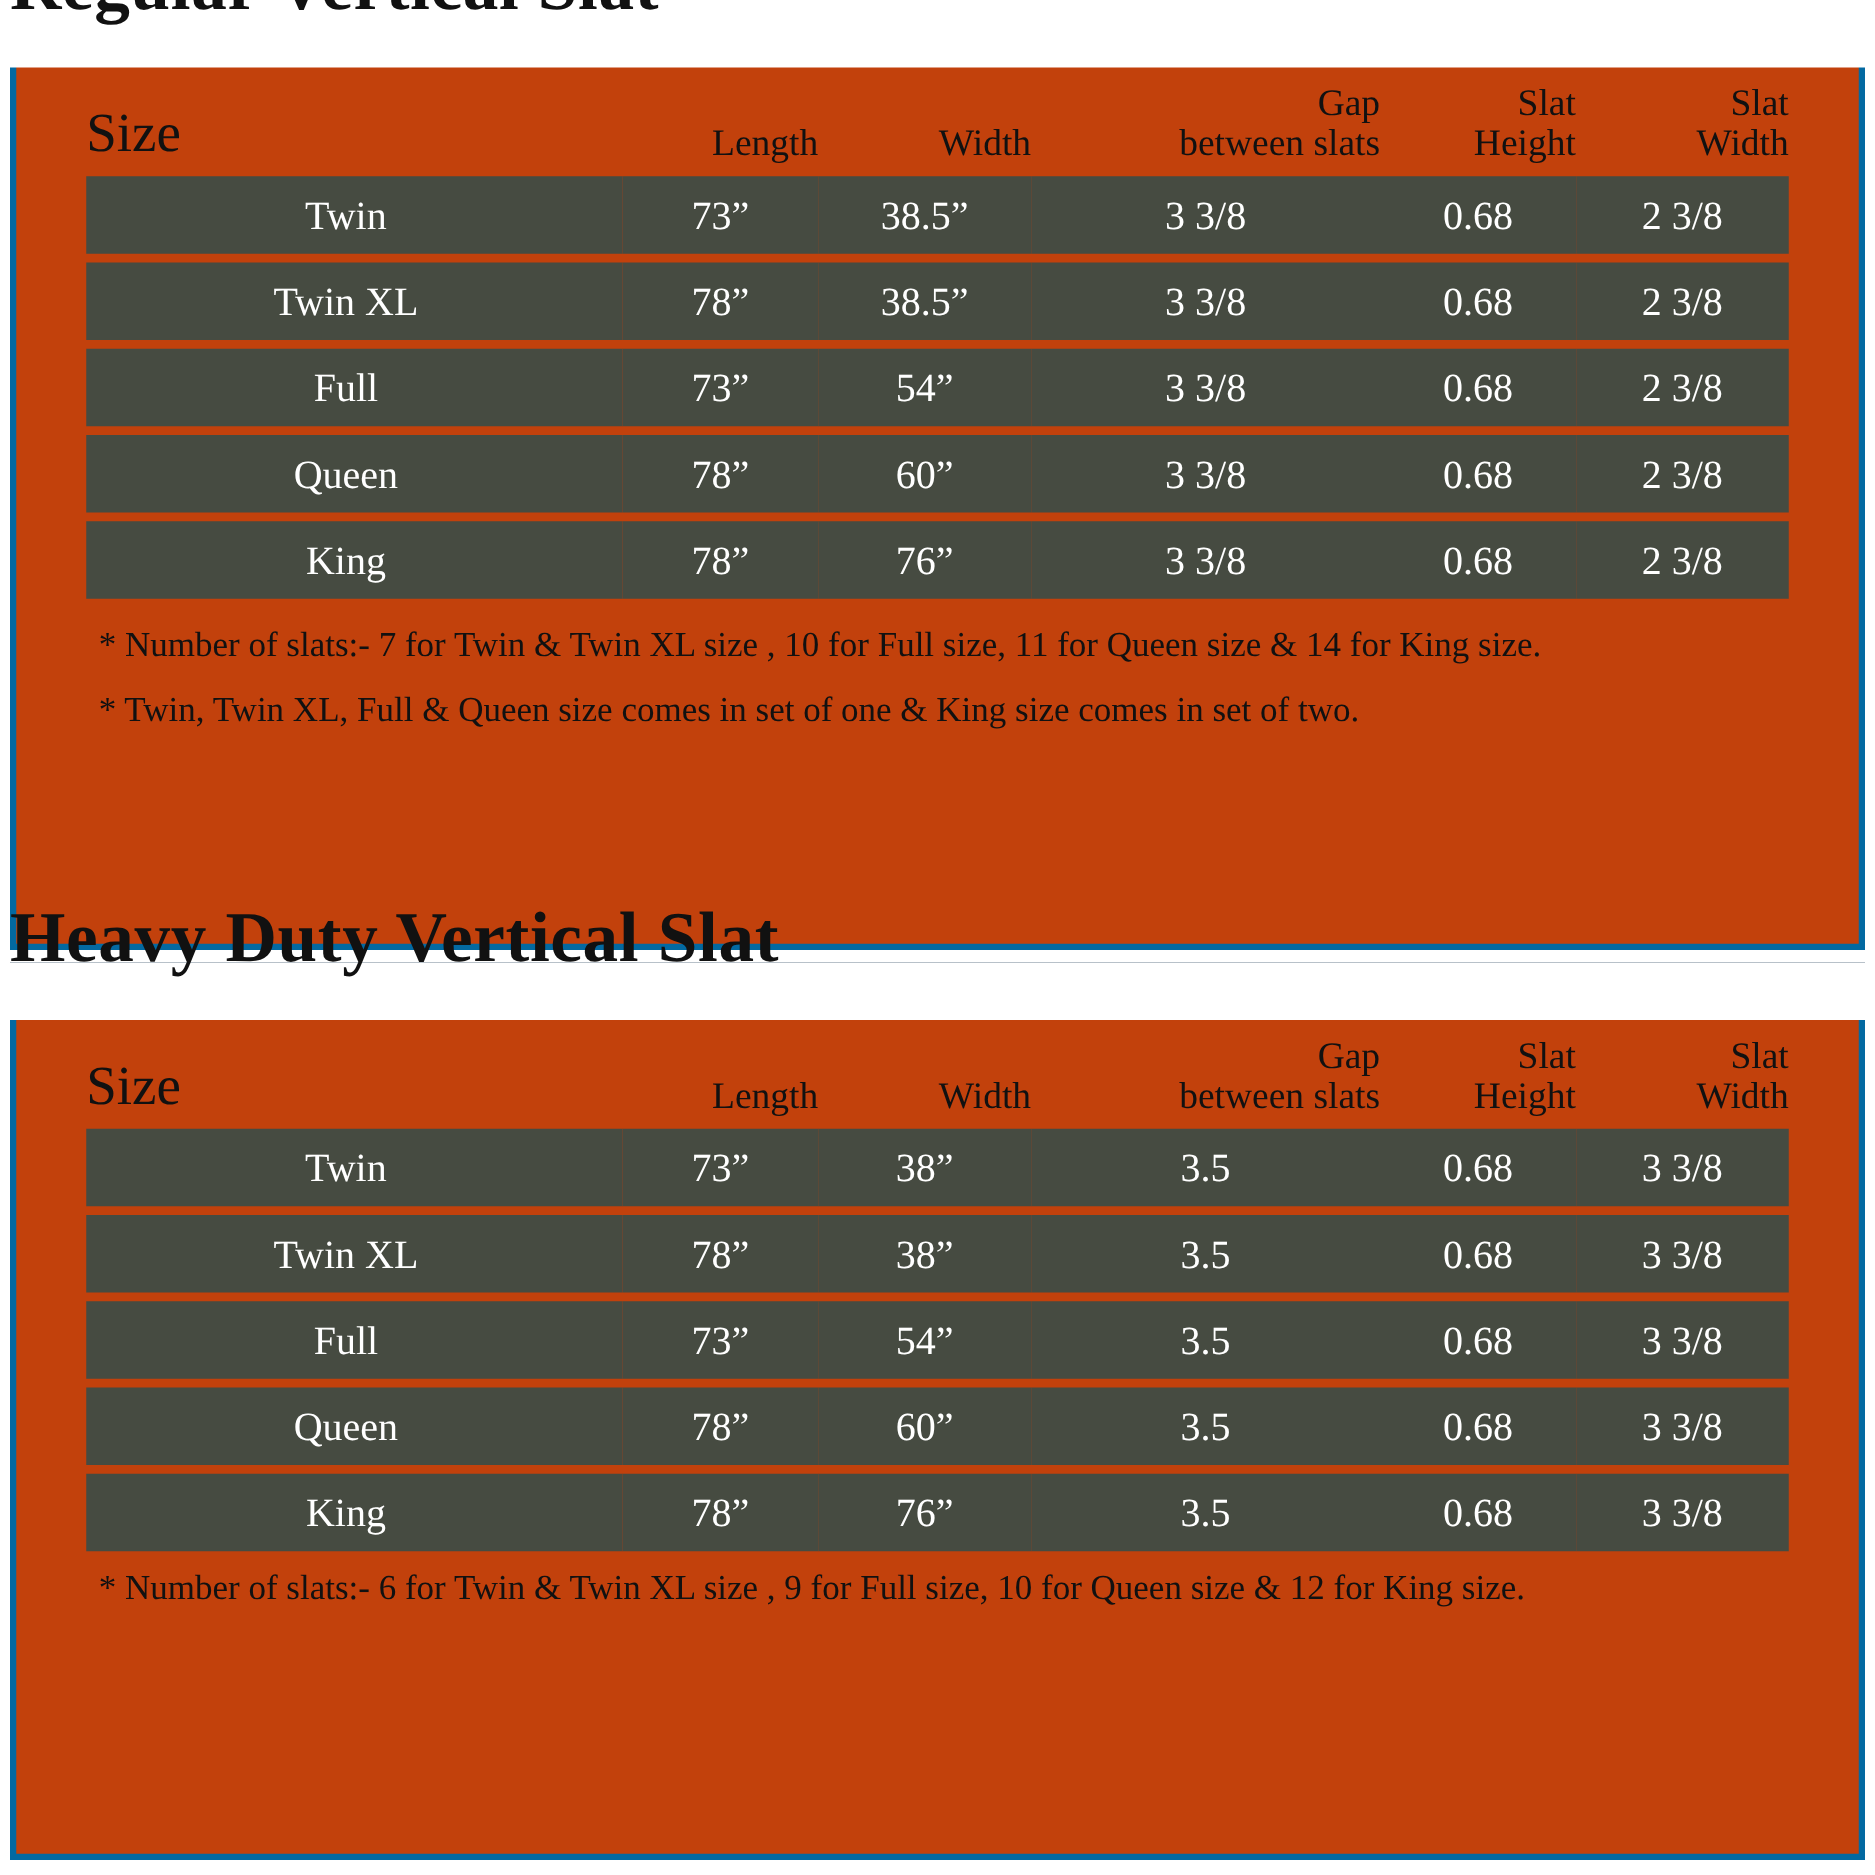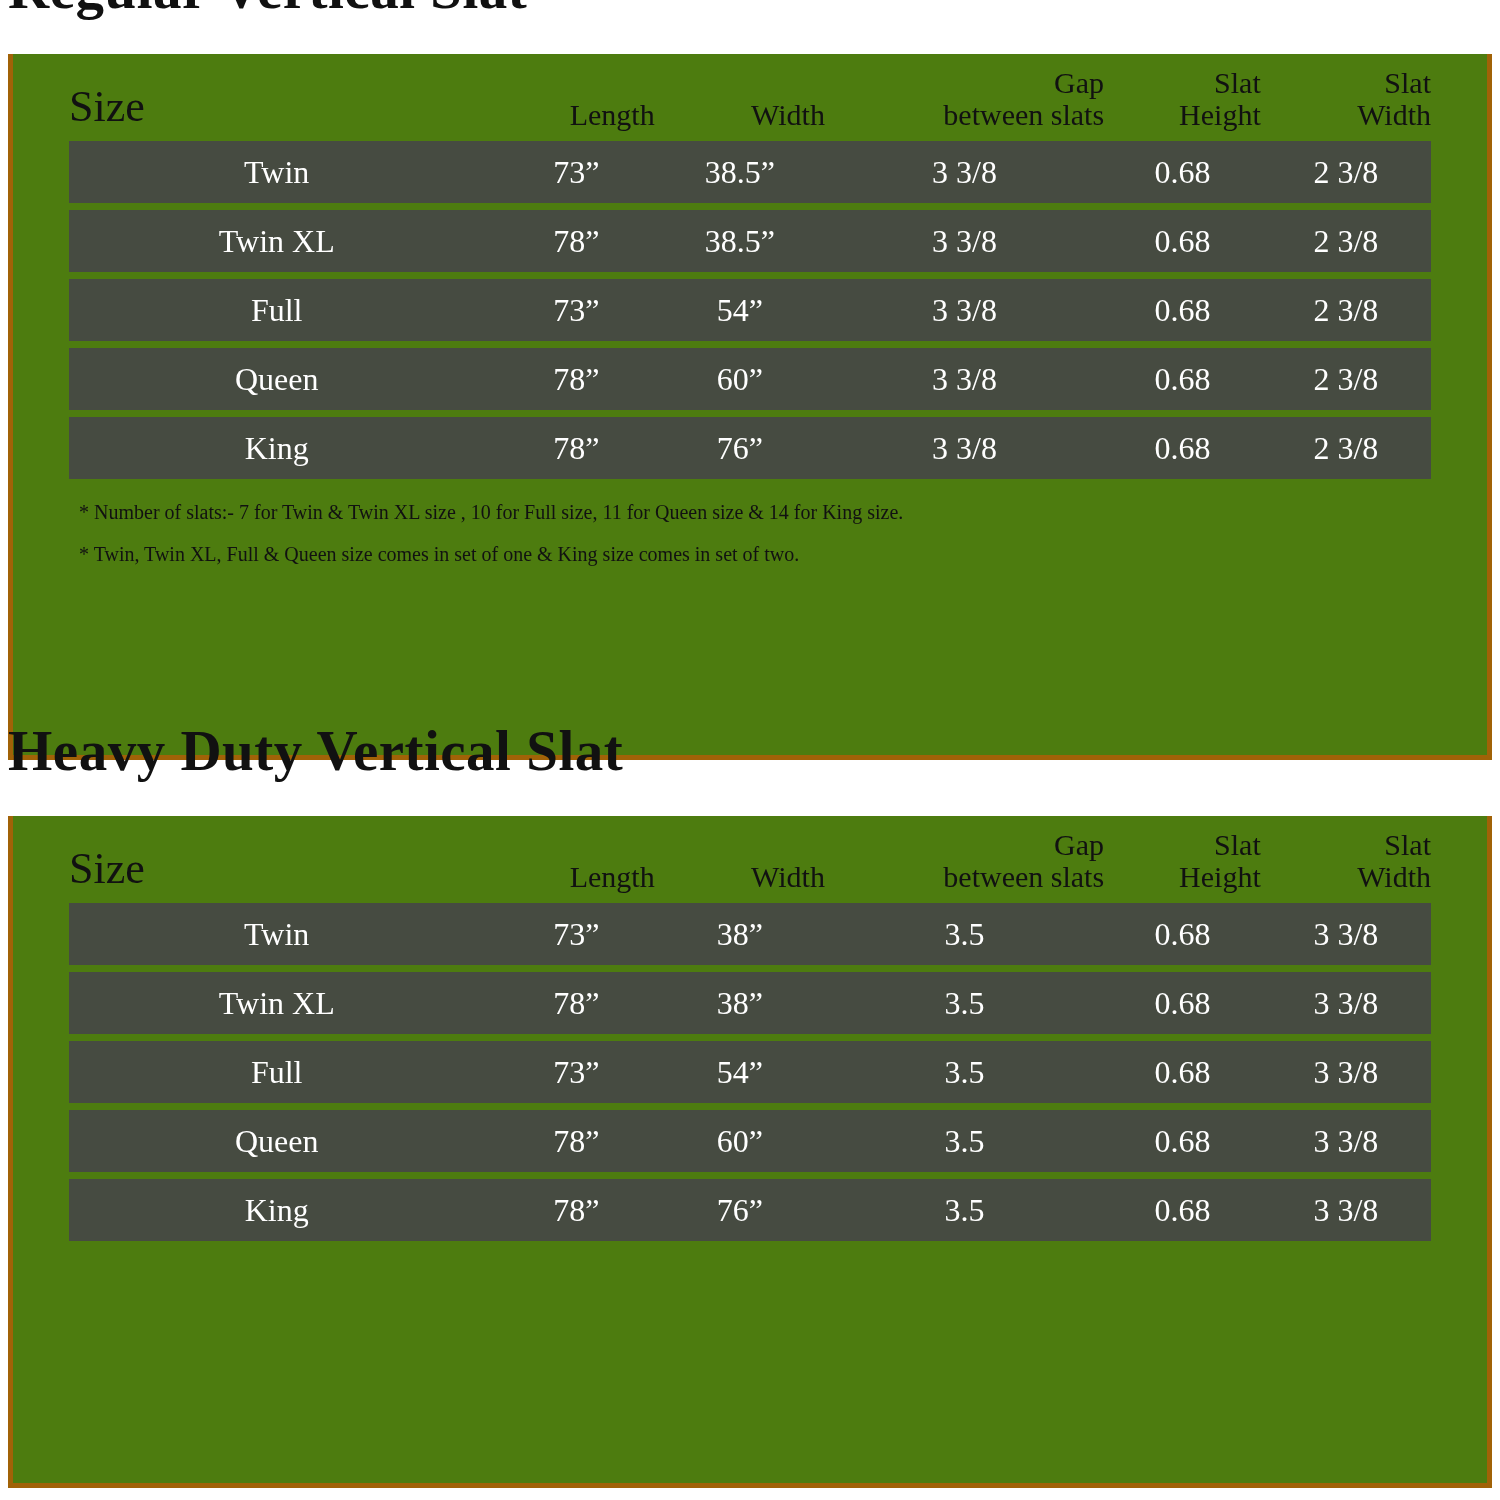--- a/index.html
+++ b/index.html
@@ -18,22 +18,22 @@
     width: 1500px;
     height: 1500px;
     box-sizing: border-box;
     padding: 0;
     background: #ffffff;
   }
   
   .section {
     position: relative;
     box-sizing: border-box;
-    border: 5px solid #a16207;
-    background: #4d7c0f;
+    border: 5px solid #0369a1;
+    background: #c2410c;
     margin: 0 8px;
   }
   .section.first {
     margin-top: 8px;
     height: 752px;
   }
   .section.second {
     margin-top: 10px;
     height: 718px;
   }
@@ -98,21 +98,21 @@
   
   td.spacer {
     background: transparent;
     width: 10px;
     padding: 0;
   }
   .notes {
     padding: 14px 0 0 10px;
   }
   .note {
-    font-size: 20px;
+    font-size: 28px;
     color: #111111;
     margin: 0 0 18px 0;
     line-height: 1.2;
   }
   .second .notes { padding-top: 6px; }
   .second .note { margin-bottom: 14px; }
 </style>
 </head>
 <body>
 
@@ -287,17 +287,18 @@
             <td>78”</td>
             <td>76”</td>
             <td>3.5</td>
             <td>0.68</td>
             <td>3 3/8</td>
           </tr>
         </tbody>
       </table>
 
       <div class="notes">
+        <p class="note">* Number of slats:- 6 for Twin &amp; Twin XL size , 9 for Full size, 10 for Queen size &amp; 12 for King size.</p>
       </div>
     </div>
   </div>
 
 </div>
 
 </body></html>

